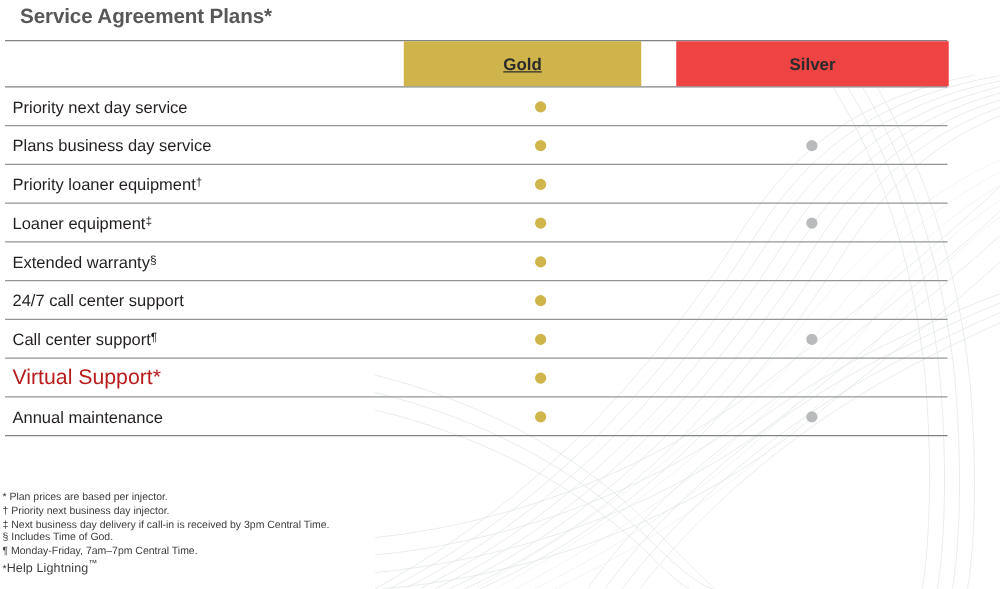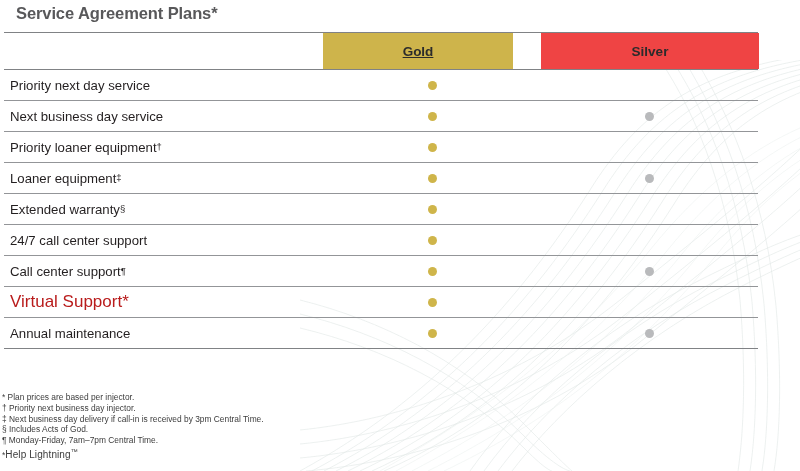--- a/index.html
+++ b/index.html
@@ -191,21 +191,21 @@
     <div class="hdr-cell gold">Gold</div>
     <div class="hdr-cell silver">Silver</div>
   </div>
 
   <div id="rows">
       <div class="feature-row">
         <div class="feature-label">Priority next day service</div>
         <span class="dot gold"></span>
       </div>
       <div class="feature-row">
-        <div class="feature-label">Next business day service</div>
+        <div class="feature-label">Plans business day service</div>
         <span class="dot gold"></span>
         <span class="dot silver"></span>
       </div>
       <div class="feature-row">
         <div class="feature-label">Priority loaner equipment<sup>†</sup></div>
         <span class="dot gold"></span>
       </div>
       <div class="feature-row">
         <div class="feature-label">Loaner equipment<sup>‡</sup></div>
         <span class="dot gold"></span>
@@ -233,16 +233,16 @@
         <span class="dot gold"></span>
         <span class="dot silver"></span>
       </div>
     </div>
 </div>
 
 <div id="footnotes">
     <div class="fn"><span class="mk">*</span><span> Plan prices are based per injector.</span></div>
     <div class="fn"><span class="mk">†</span><span> Priority next business day injector.</span></div>
     <div class="fn"><span class="mk">‡</span><span> Next business day delivery if call-in is received by 3pm Central Time.</span></div>
-    <div class="fn"><span class="mk">§</span><span> Includes Acts of God.</span></div>
+    <div class="fn"><span class="mk">§</span><span> Includes Time of God.</span></div>
     <div class="fn"><span class="mk">¶</span><span> Monday-Friday, 7am–7pm Central Time.</span></div>
     <div class="fn brand"><span class="mk">*</span><span>Help Lightning</span><span class="tm">™</span></div>
   </div>
 
 </body></html>

